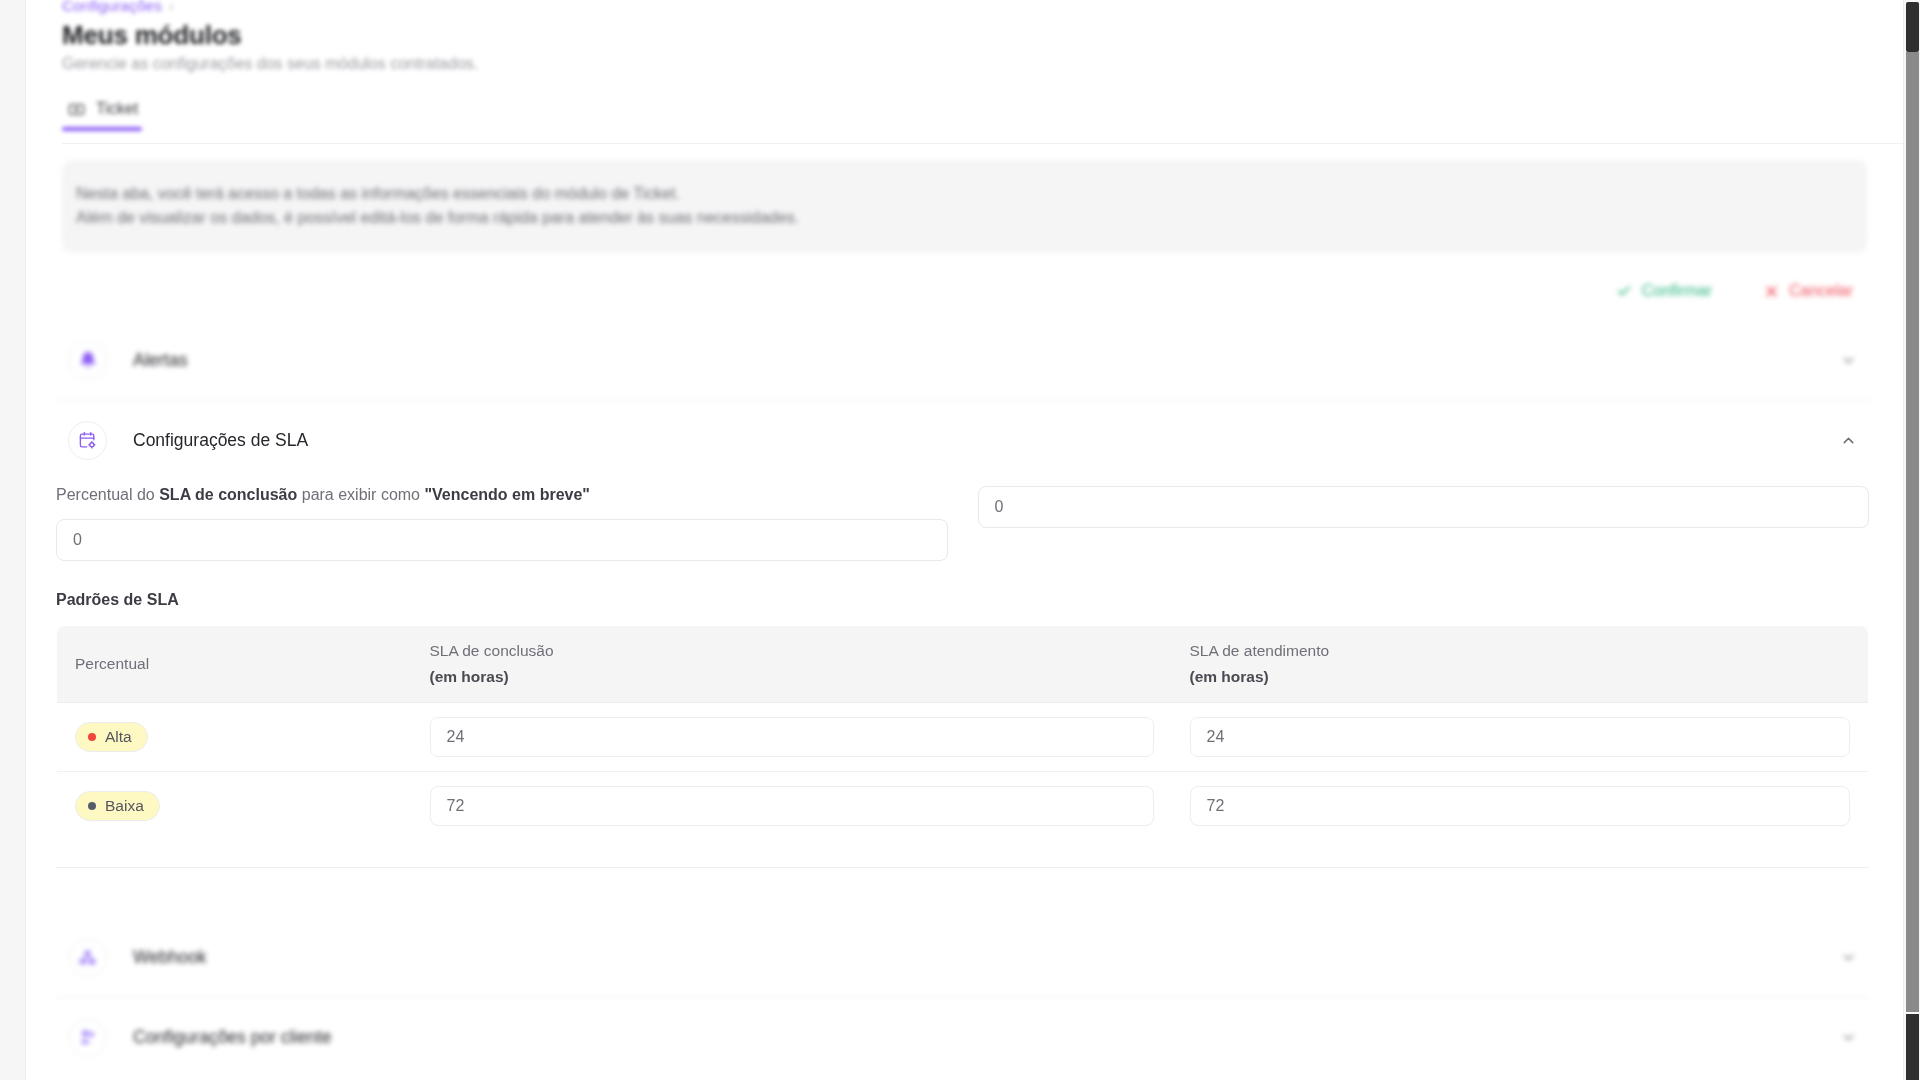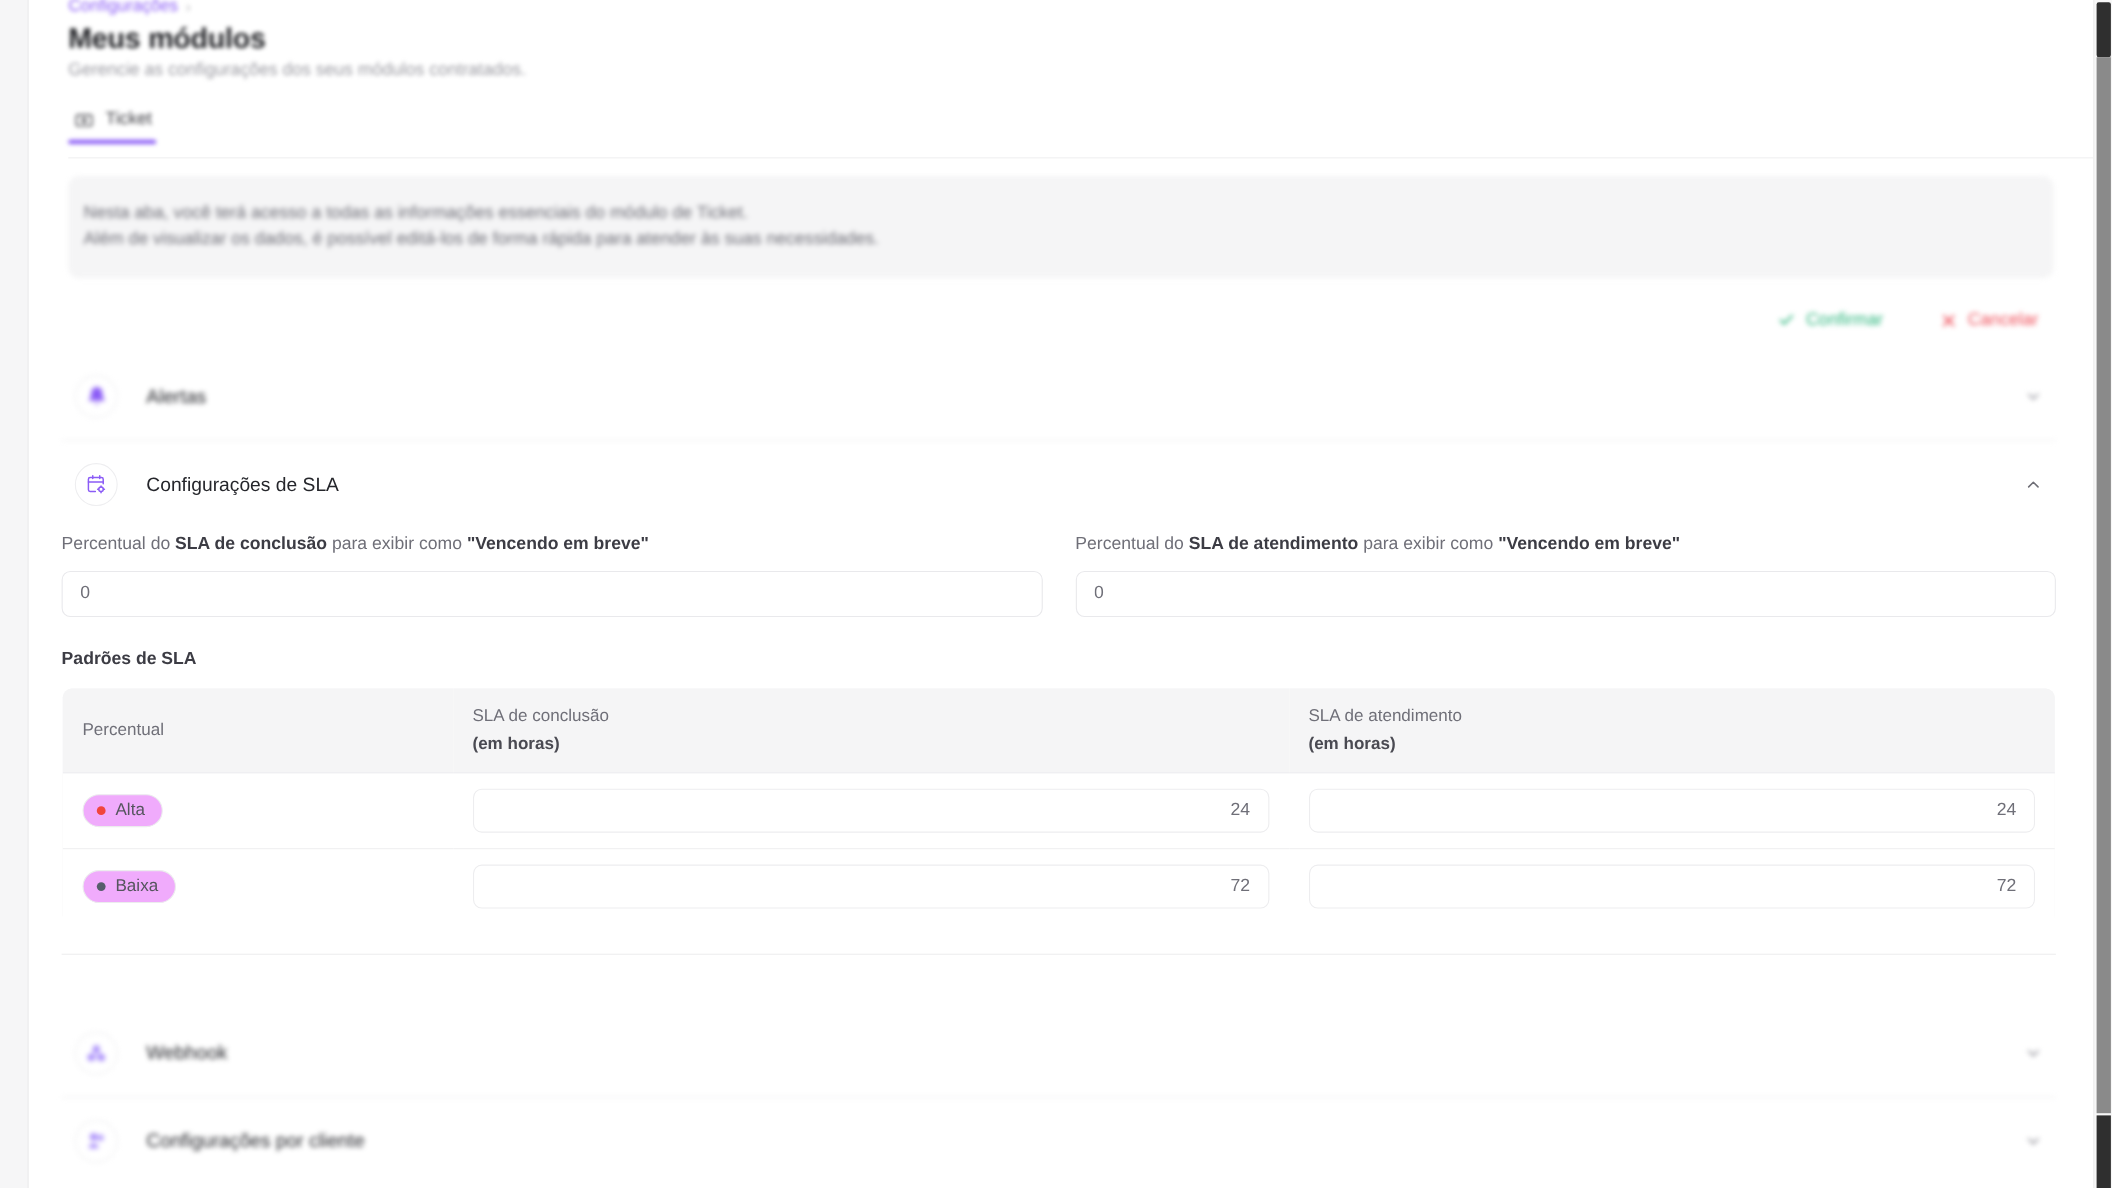--- a/index.html
+++ b/index.html
@@ -287,40 +287,39 @@
 
   .prio-badge {
     display: inline-flex;
     align-items: center;
     gap: 9px;
     border: 1px solid #ececee;
     border-radius: 999px;
     padding: 5px 15px 5px 12px;
     font-size: 15.5px;
     color: #55555e;
-    background: #f0abfc;
+    background: #fef9c3;
   }
   .prio-dot {
     width: 8px; height: 8px;
     border-radius: 50%;
     flex: 0 0 8px;
   }
 
   .cell-input {
     width: 100%;
     height: 40px;
     border: 1px solid #ededef;
     border-radius: 8px;
     padding: 0 16px;
     font-size: 16px;
     color: #6f6f78;
     font-family: inherit;
     background: #fff;
     outline: none;
-    text-align: right;
   }
 
   svg { display: block; }
 </style>
 </head>
 <body>
 
 <div class="viewport">
 
   <div class="left-rail"></div>
@@ -417,21 +416,20 @@
       </div>
 
       <div class="sla-body">
 
         <div class="sla-grid">
           <div class="sla-field">
             <div class="sla-label"><span>Percentual do </span><b>SLA de conclusão</b><span> para exibir como </span><span class="q">"Vencendo em breve"</span></div>
             <input class="text-input" type="text" value="0" style="">
           </div>
           <div class="sla-field">
-            <div class="sla-label"><span>Percentual do </span><b>SLA de atendimento</b><span> para exibir como </span><span class="q">"Vencendo em breve"</span></div>
             <input class="text-input" type="text" value="0" style="">
           </div>
         </div>
 
         <div class="padroes-title">Padrões de SLA</div>
 
         <table class="sla-table">
           <thead>
             <tr>
               <th class="col-prio">

